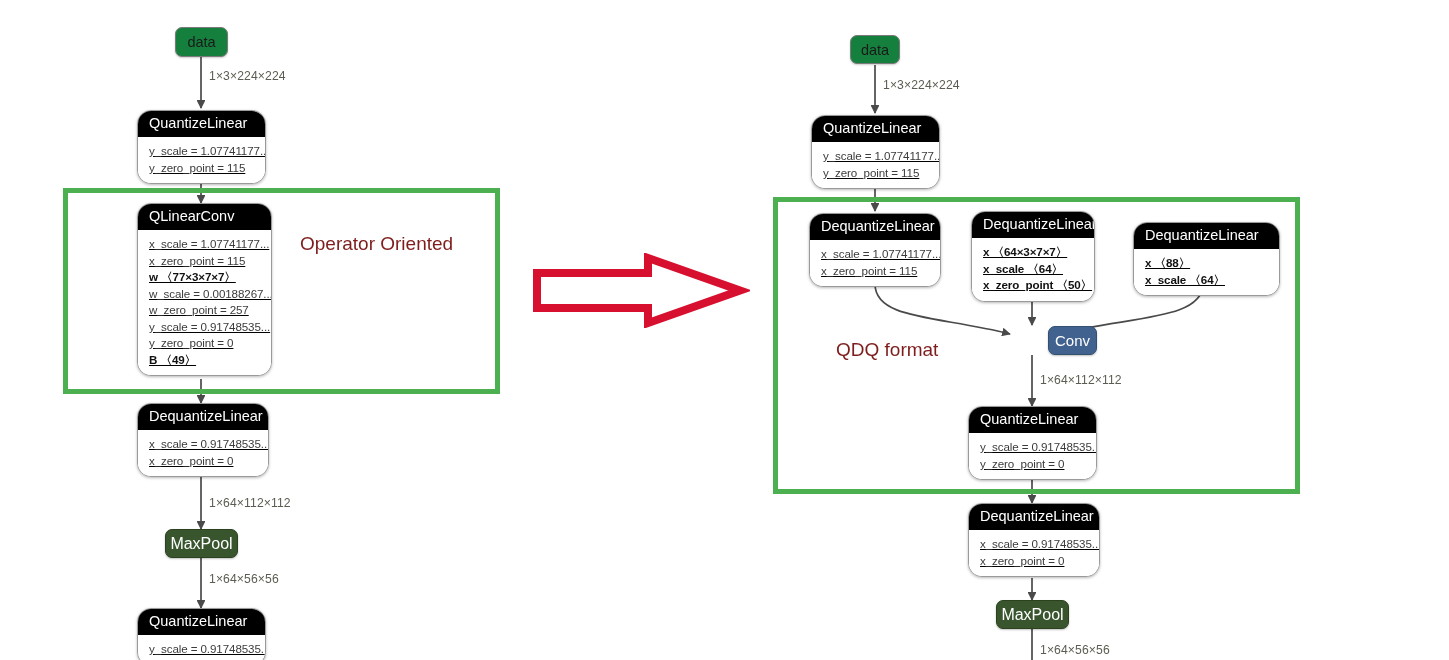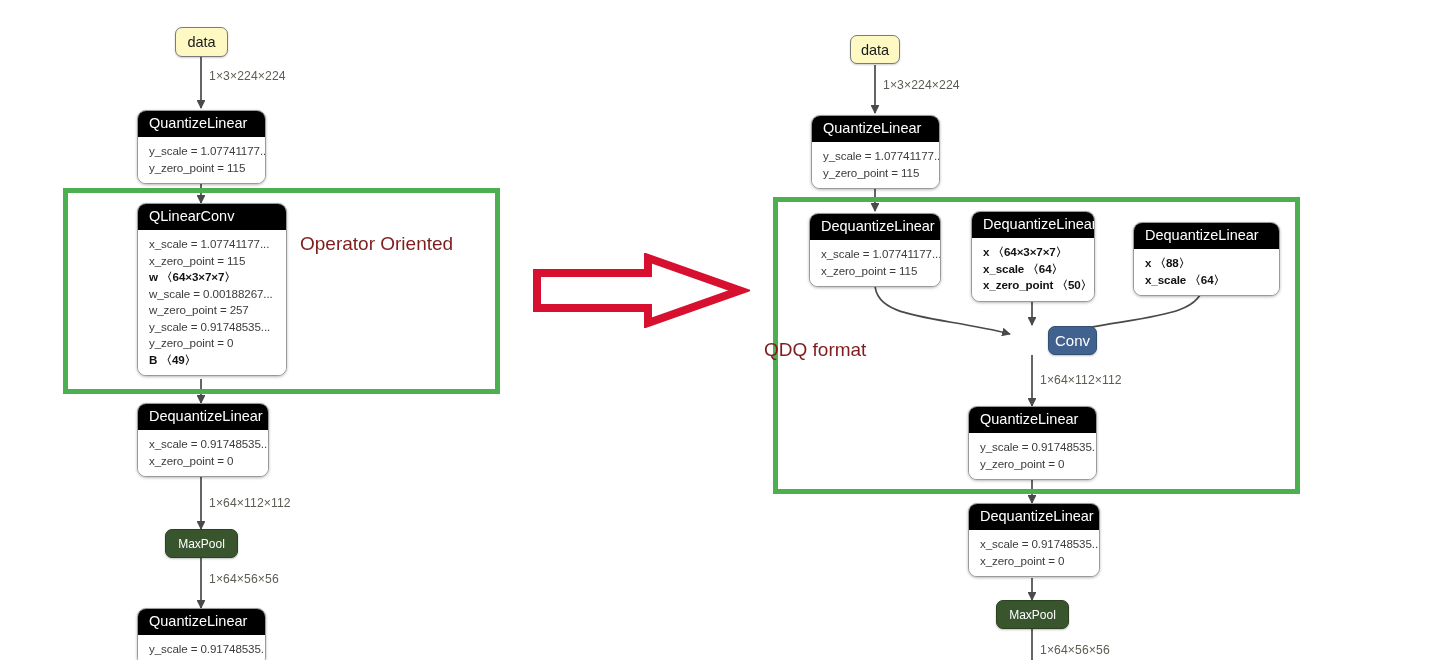--- a/index.html
+++ b/index.html
@@ -31,49 +31,50 @@
   }
 
   
   .pill{
     display:flex;align-items:center;justify-content:center;
     border-radius:7px;
     box-sizing:border-box;
     white-space:nowrap;
   }
   .pill.data{
-    background:#fef9c3;
+    background:#15803d;
     border:1.4px solid #7a7a7a;
     color:#1a1a1a;
     font-size:14.5px;
     box-shadow:0 1px 2px rgba(0,0,0,.20);
   }
   .pill.maxpool{
     background:#38552e;
     border:1px solid #2c421f;
     color:#ffffff;
-    font-size:12px;
+    font-size:16px;
     box-shadow:0 1px 2px rgba(0,0,0,.25);
   }
   .pill.conv{
     background:#41618f;
     border:1px solid #32506f;
     color:#ffffff;
     font-size:15px;
     box-shadow:0 1px 2px rgba(0,0,0,.25);
   }
 
   
   .opnode{
     background:#ffffff;
     border:1.1px solid #9a9a9a;
-    border-radius:9px;
+    border-radius:14px;
     box-shadow:0 1px 3px rgba(0,0,0,.28);
     overflow:hidden;
     box-sizing:border-box;
+    text-decoration:underline;
   }
   .opnode .hdr{
     background:#000000;
     color:#ffffff;
     font-size:14.5px;
     padding:5px 11px 6px 11px;
     line-height:1.05;
     white-space:nowrap;
   }
   .opnode .body{
@@ -163,26 +164,26 @@
   <div class="dimlabel" style="left:209px;top:69px;">1×3×224×224</div>
 
   <div class="node opnode" style="left:137px;top:110px;width:129px;">
     <div class="hdr">QuantizeLinear</div>
     <div class="body">
       <div class="attr">y_scale = 1.07741177...</div>
       <div class="attr">y_zero_point = 115</div>
     </div>
   </div>
 
-  <div class="node opnode" style="left:137px;top:203px;width:150px;">
+  <div class="node opnode" style="left:137px;top:203px;width:135px;">
     <div class="hdr">QLinearConv</div>
     <div class="body">
       <div class="attr">x_scale = 1.07741177...</div>
       <div class="attr">x_zero_point = 115</div>
-      <div class="attr bold">w 〈64×3×7×7〉</div>
+      <div class="attr bold">w 〈77×3×7×7〉</div>
       <div class="attr">w_scale = 0.00188267...</div>
       <div class="attr">w_zero_point = 257</div>
       <div class="attr">y_scale = 0.91748535...</div>
       <div class="attr">y_zero_point = 0</div>
       <div class="attr bold">B 〈49〉</div>
     </div>
   </div>
 
   <div class="caption" style="left:300px;top:233px;">Operator Oriented</div>
 
@@ -245,21 +246,21 @@
   </div>
 
   <div class="node opnode" style="left:1133px;top:222px;width:147px;">
     <div class="hdr">DequantizeLinear</div>
     <div class="body">
       <div class="attr bold">x 〈88〉</div>
       <div class="attr bold">x_scale 〈64〉</div>
     </div>
   </div>
 
-  <div class="caption" style="left:764px;top:339px;">QDQ format</div>
+  <div class="caption" style="left:836px;top:339px;">QDQ format</div>
 
   <div class="node pill conv" style="left:1008px;top:326px;width:49px;height:29px;margin-left:40px;">
     <span>Conv</span>
   </div>
 
   <div class="dimlabel" style="left:1040px;top:373px;">1×64×112×112</div>
 
   <div class="node opnode" style="left:968px;top:406px;width:129px;">
     <div class="hdr">QuantizeLinear</div>
     <div class="body">

